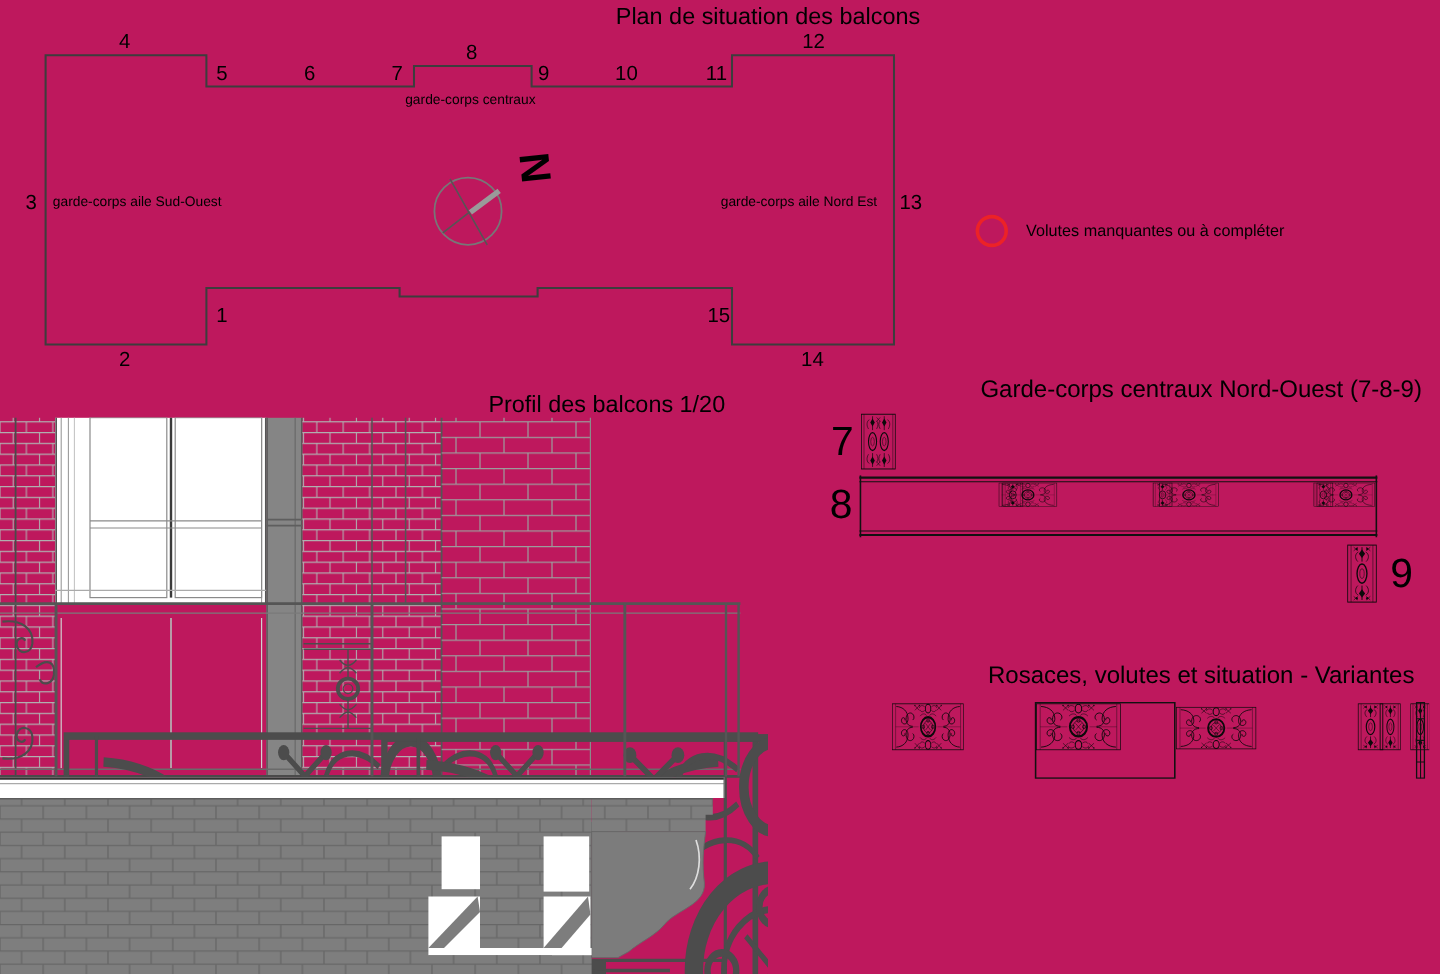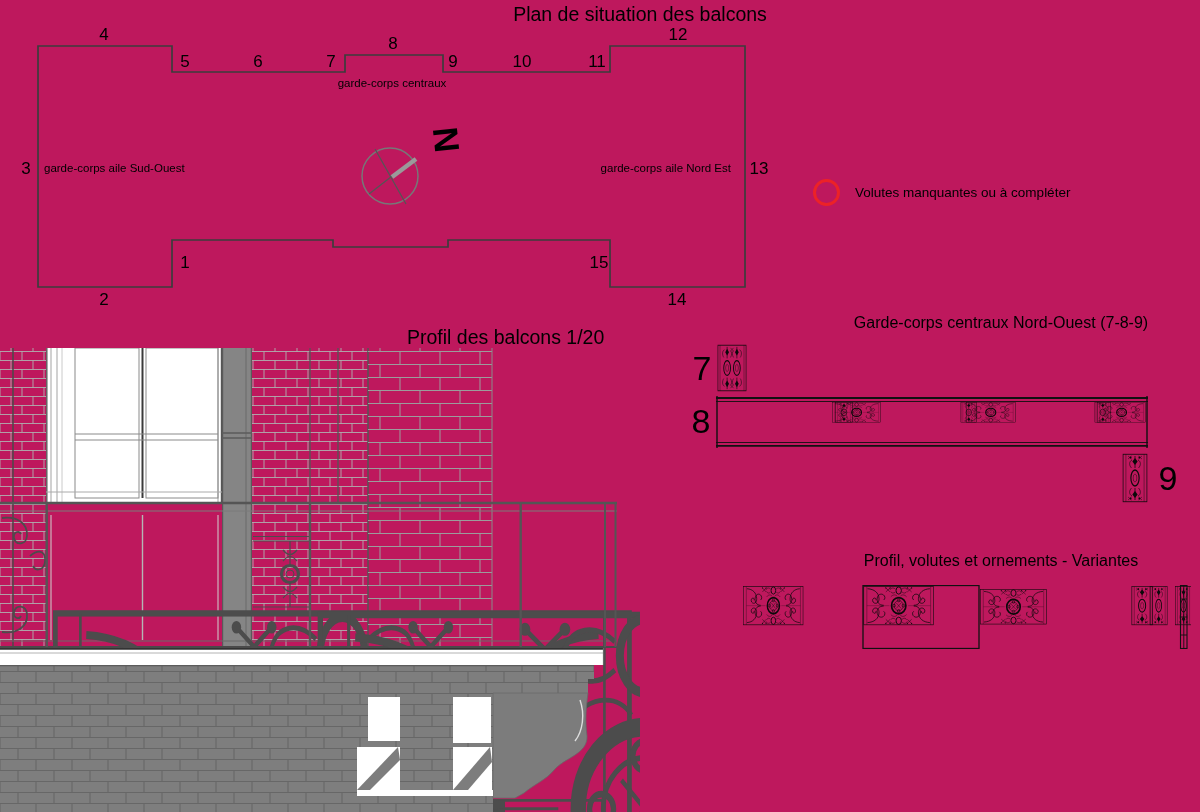--- a/index.html
+++ b/index.html
@@ -1,19 +1,19 @@
 <!DOCTYPE html>
 <html><head>
 <meta charset="utf-8">
 <style>
   html,body{margin:0;padding:0;background:#fff;}
   .canvas{position:relative;width:1200px;height:812px;background:#be185d;overflow:hidden;
           font-family:"Liberation Sans",sans-serif;color:#000;}
   .abs{position:absolute;}
-  .heading{font-size:16px;color:#000;white-space:nowrap;}
+  .heading{font-size:20px;color:#000;white-space:nowrap;}
   .center{text-align:center;}
   .right{text-align:left;}
   .biglabel{font-size:34px;line-height:34px;color:#000;text-align:center;white-space:nowrap;}
   
   .legend{display:flex;flex-direction:column;gap:33px;}
   .legend-row{display:flex;align-items:center;height:28px;}
   .legend-icon{width:21px;height:21px;border:3.5px solid #ec2227;margin-right:15px;flex:0 0 auto;}
   .legend-icon.circle{border-radius:50%;}
   .legend-icon.filled{background:#f5babe;}
   .legend-label{font-size:13.5px;color:#000;white-space:nowrap;}
@@ -290,21 +290,21 @@
     <use href="#panelNarrow" transform="translate(268,6) scale(0.55,0.40)"></use>
     <use href="#panelWide" transform="translate(303,6) scale(0.475,0.40)"></use>
     <use href="#panelNarrow" transform="translate(400,6) scale(0.50,0.40)"></use>
   </svg>
 
   <svg class="abs" style="left:1122px;top:453px;width:26px;height:50px;color:#0a0a0a" viewBox="0 0 60 100" preserveAspectRatio="none">
     <use href="#panelNarrow"></use>
   </svg>
   <div class="abs biglabel" style="left:1152px;top:461px;width:32px;">9</div>
 
-  <div class="abs heading center" style="left:806px;top:552px;width:390px;">Profil, volutes et ornements - Variantes</div>
+  <div class="abs heading center" style="left:806px;top:552px;width:390px;">Rosaces, volutes et situation - Variantes</div>
 
   <svg class="abs" style="left:642px;top:585px;width:549px;height:64px;color:#0a0a0a" viewBox="0 0 549 64">
     <use href="#panelWide" transform="translate(1,0.5) scale(0.475,0.63)"></use>
     <use href="#panelWide" transform="translate(103,0.5) scale(0.56,0.63)"></use>
     <rect x="221" y="0.5" width="116" height="63" fill="none" stroke="#111" stroke-width="1.3"></rect>
     <use href="#panelWide" transform="translate(226,3.5) scale(0.53,0.57)"></use>
     <use href="#panelNarrow" transform="translate(340,0.5) scale(0.5833,0.63)"></use>
     <use href="#panelNarrow" transform="translate(384,0.5) scale(0.4833,0.63)"></use>
     <use href="#panelNarrow" transform="translate(418,0.5) scale(0.45,0.63)"></use>
     <use href="#panelNarrow" transform="translate(451,0.5) scale(0.4833,0.63)"></use>

